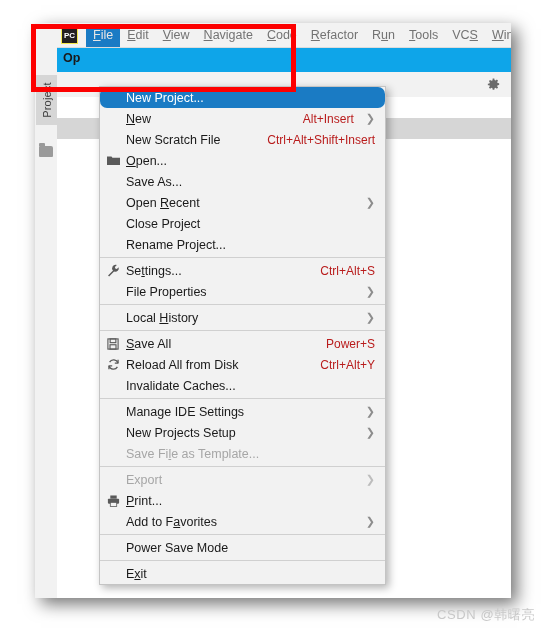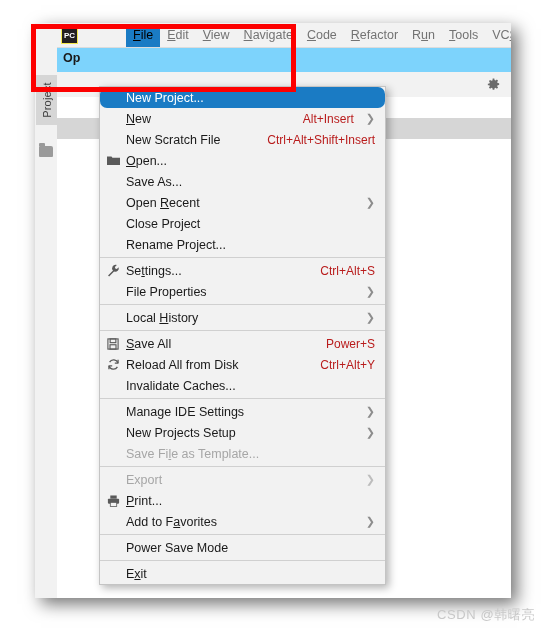--- a/index.html
+++ b/index.html
@@ -80,21 +80,20 @@
     left: 22px;
     top: 0;
     right: 0;
     height: 25px;
     background: #f2f2f2;
     border-bottom: 1px solid #dcdcdc;
     display: flex;
     align-items: center;
     padding-left: 4px;
     box-sizing: border-box;
-    gap: 40px;
   }
   .app-logo {
     width: 17px;
     height: 17px;
     background: #231f20;
     border: 1.5px solid #f5e94e;
     box-sizing: border-box;
     display: flex;
     align-items: center;
     justify-content: center;
@@ -106,32 +105,32 @@
   }
   .menu-item {
     font-size: 12.5px;
     color: #737373;
     padding: 4px 7px 5px 7px;
     white-space: nowrap;
     line-height: 14px;
   }
   .menu-item.active {
     background: #1a7bc4;
-    color: #000000;
+    color: #e5e5e5;
   }
   .menu-item u { text-decoration: underline; text-underline-offset: 1px; }
 
   
   .toolbar-row {
     position: absolute;
     left: 22px;
     top: 25px;
     right: 0;
     height: 24px;
-    background: #7dd3fc;
+    background: #0ea5e9;
     border-bottom: 1px solid #e4e4e4;
   }
   .toolbar-open {
     position: absolute;
     left: 6px;
     top: 3px;
     font-size: 12.5px;
     font-weight: bold;
     color: #1a1a1a;
   }

